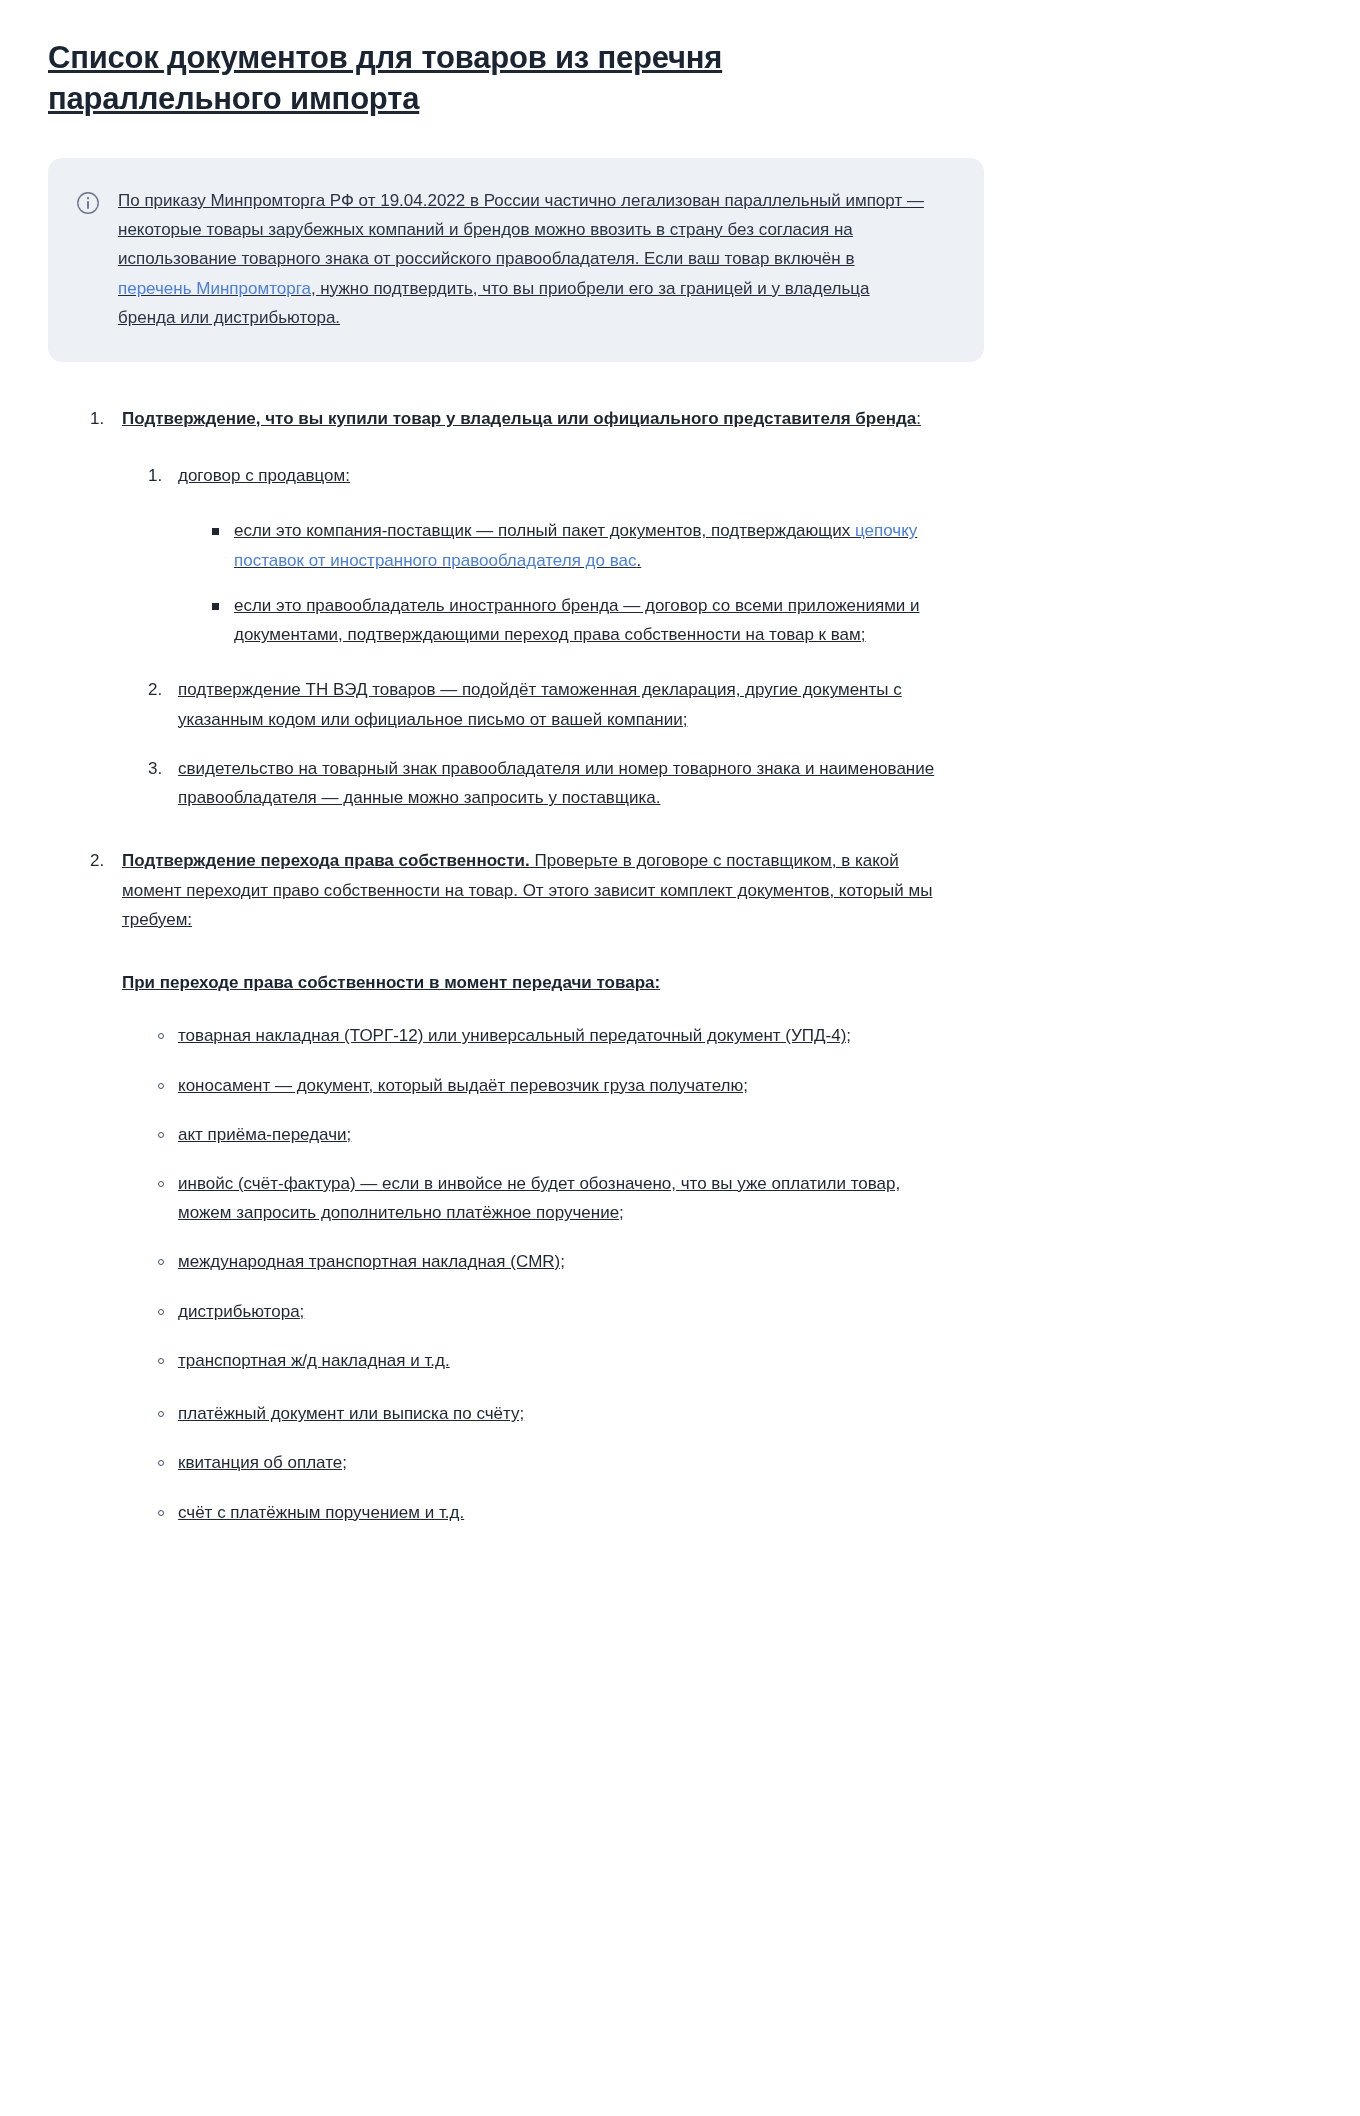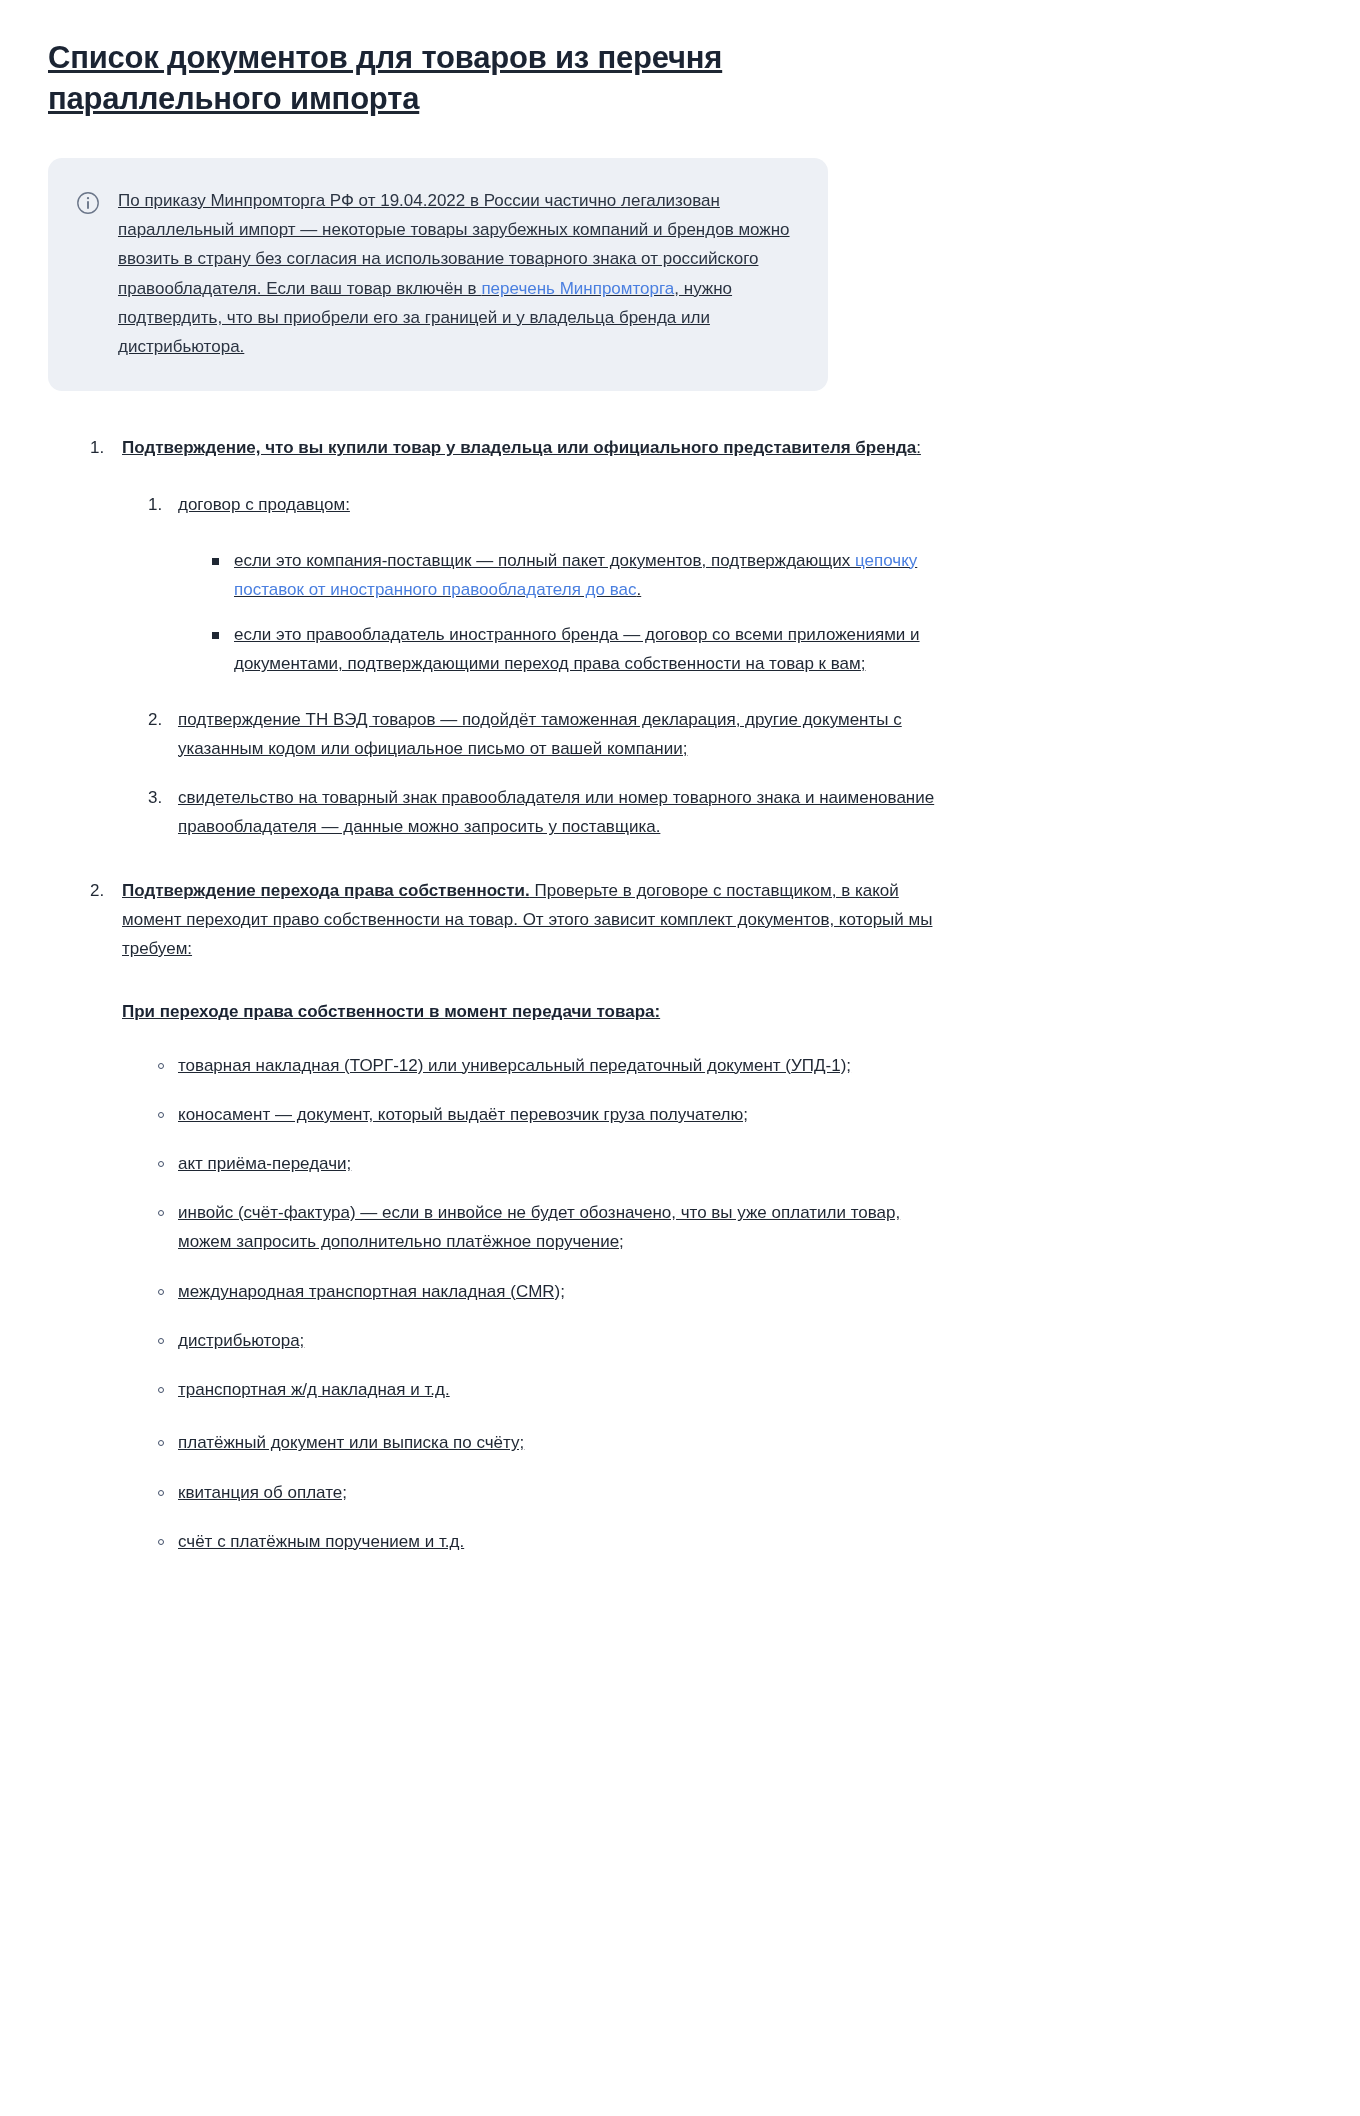--- a/index.html
+++ b/index.html
@@ -35,21 +35,21 @@
   
   .callout {
     margin-top: 38px;
     background: #edf0f5;
     border-radius: 14px;
     padding: 28px 30px 30px 28px;
     display: flex;
     align-items: flex-start;
     gap: 18px;
     box-sizing: border-box;
-    width: 780px;
+    width: 936px;
   }
   .info-icon {
     flex: 0 0 auto;
     width: 24px;
     height: 24px;
     margin-top: 5px;
   }
   .info-icon svg { display: block; }
   .callout-text {
     font-size: 17px;
@@ -224,21 +224,21 @@
         </li>
       </ol>
     </li>
 
     <li>
       <span class="li-text"><span class="bold">Подтверждение перехода права собственности.</span><span> Проверьте в договоре с поставщиком, в какой момент переходит право собственности на товар. От этого зависит комплект документов, который мы требуем:</span></span>
 
       <p class="subhead">При переходе права собственности в момент передачи товара:</p>
 
       <ul class="circles">
-        <li><span>товарная накладная (ТОРГ-12) или универсальный передаточный документ (УПД-1);</span></li>
+        <li><span>товарная накладная (ТОРГ-12) или универсальный передаточный документ (УПД-4);</span></li>
         <li><span>коносамент — документ, который выдаёт перевозчик груза получателю;</span></li>
         <li><span>акт приёма-передачи;</span></li>
         <li><span>инвойс (счёт-фактура) — если в инвойсе не будет обозначено, что вы уже оплатили товар, можем запросить дополнительно платёжное поручение;</span></li>
         <li><span>международная транспортная накладная (CMR);</span></li>
         <li><span>дистрибьютора;</span></li>
         <li><span>транспортная ж/д накладная и т.д.</span></li>
       </ul>
 
 
       <ul class="circles">

